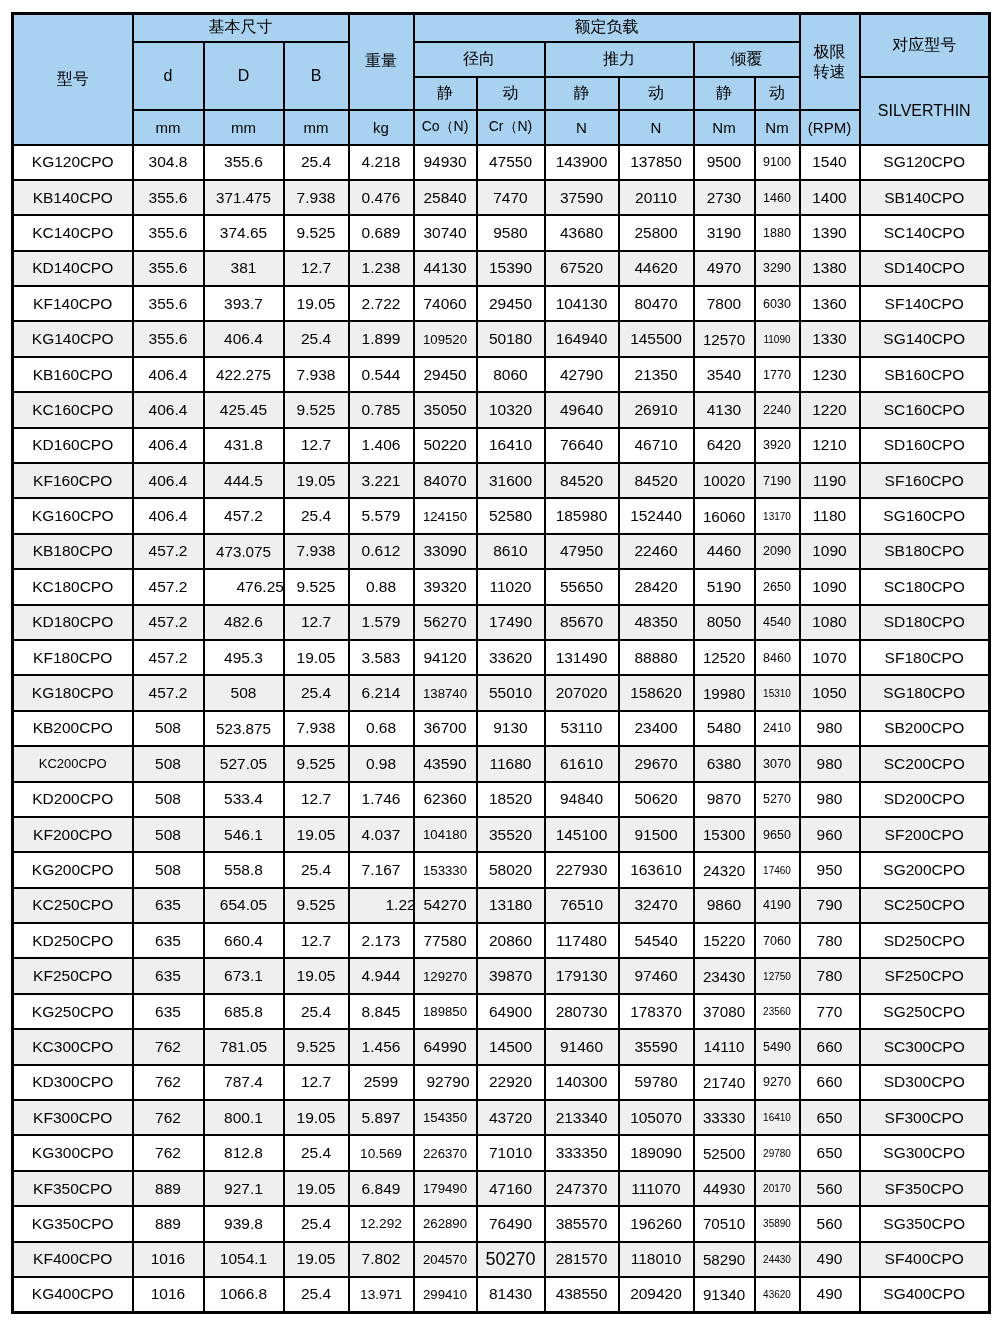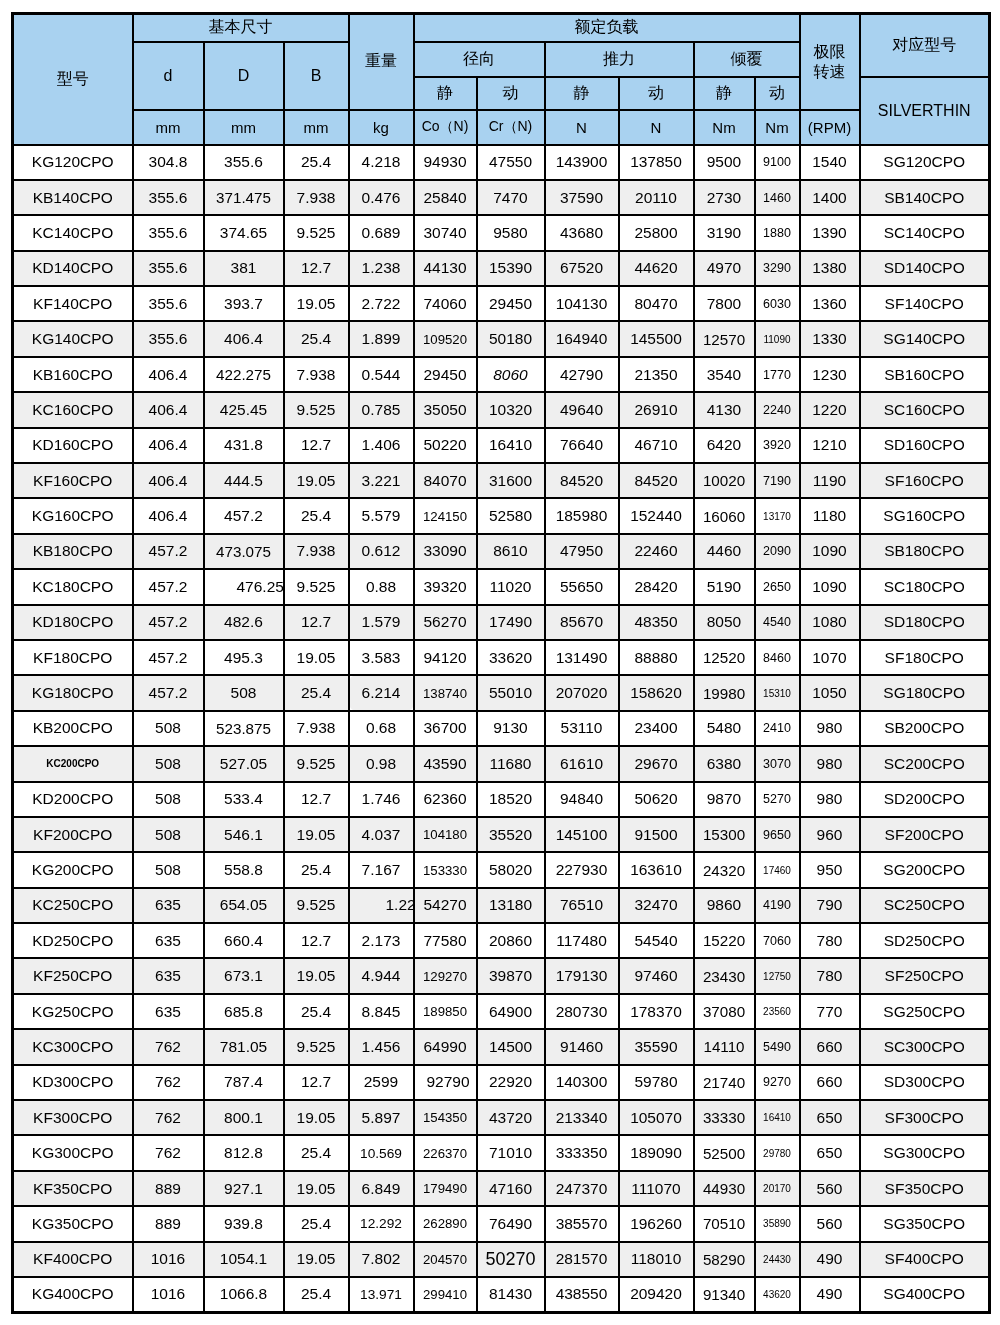--- a/index.html
+++ b/index.html
@@ -199,21 +199,21 @@
           <td style="font-size: 15.5px;">1330</td>
           <td style="font-size: 15.5px;">SG140CPO</td>
         </tr>
         <tr>
           <td style="font-size: 15.5px;">KB160CPO</td>
           <td style="font-size: 15.5px;">406.4</td>
           <td style="font-size: 15.2px;">422.275</td>
           <td style="font-size: 15.5px;">7.938</td>
           <td style="font-size: 15.5px;">0.544</td>
           <td style="font-size: 15.5px;">29450</td>
-          <td style="font-size: 15.5px; font-style: italic;">8060</td>
+          <td style="font-size: 15.5px;">8060</td>
           <td style="font-size: 15.5px;">42790</td>
           <td style="font-size: 15.5px;">21350</td>
           <td style="font-size: 15.5px;">3540</td>
           <td style="font-size: 12.5px;">1770</td>
           <td style="font-size: 15.5px;">1230</td>
           <td style="font-size: 15.5px;">SB160CPO</td>
         </tr>
         <tr class="alt">
           <td style="font-size: 15.5px;">KC160CPO</td>
           <td style="font-size: 15.5px;">406.4</td>
@@ -358,21 +358,21 @@
           <td style="font-size: 15.5px;">36700</td>
           <td style="font-size: 15.5px;">9130</td>
           <td style="font-size: 15.5px;">53110</td>
           <td style="font-size: 15.5px; border-radius: 9px;">23400</td>
           <td style="font-size: 15.5px;">5480</td>
           <td style="font-size: 12.5px;">2410</td>
           <td style="font-size: 15.5px;">980</td>
           <td style="font-size: 15.5px;">SB200CPO</td>
         </tr>
         <tr class="alt">
-          <td style="font-size: 10px; font-weight: bold;">KC200CPO</td>
+          <td style="font-size: 13px;">KC200CPO</td>
           <td style="font-size: 15.5px;">508</td>
           <td style="font-size: 15.5px;">527.05</td>
           <td style="font-size: 15.5px;">9.525</td>
           <td style="font-size: 15.5px;">0.98</td>
           <td style="font-size: 15.5px;">43590</td>
           <td style="font-size: 15.5px;">11680</td>
           <td style="font-size: 15.5px;">61610</td>
           <td style="font-size: 15.5px;">29670</td>
           <td style="font-size: 15.5px;">6380</td>
           <td style="font-size: 12.5px;">3070</td>

